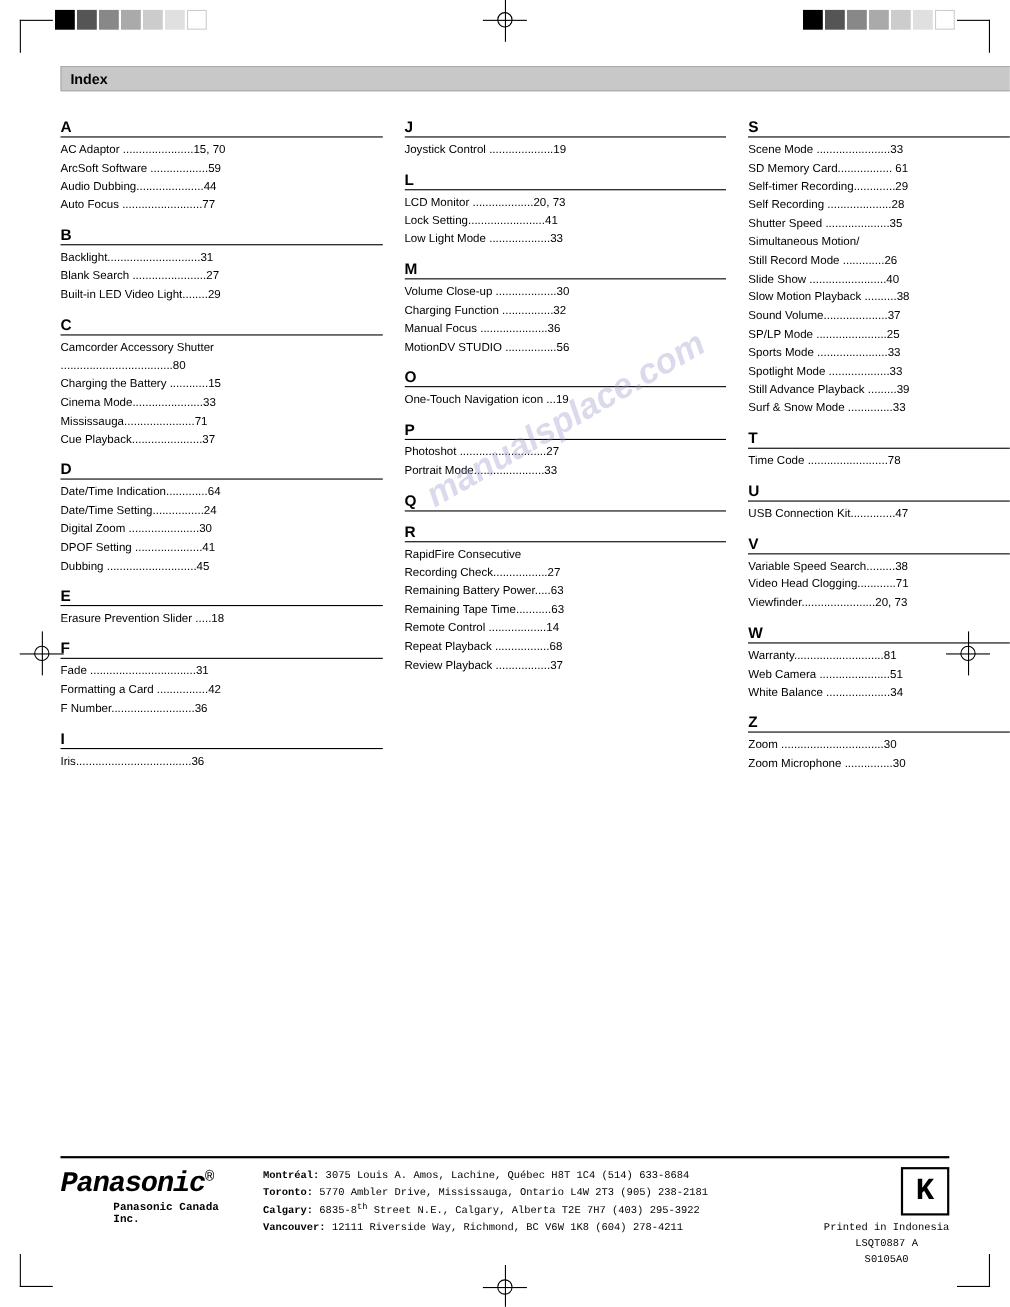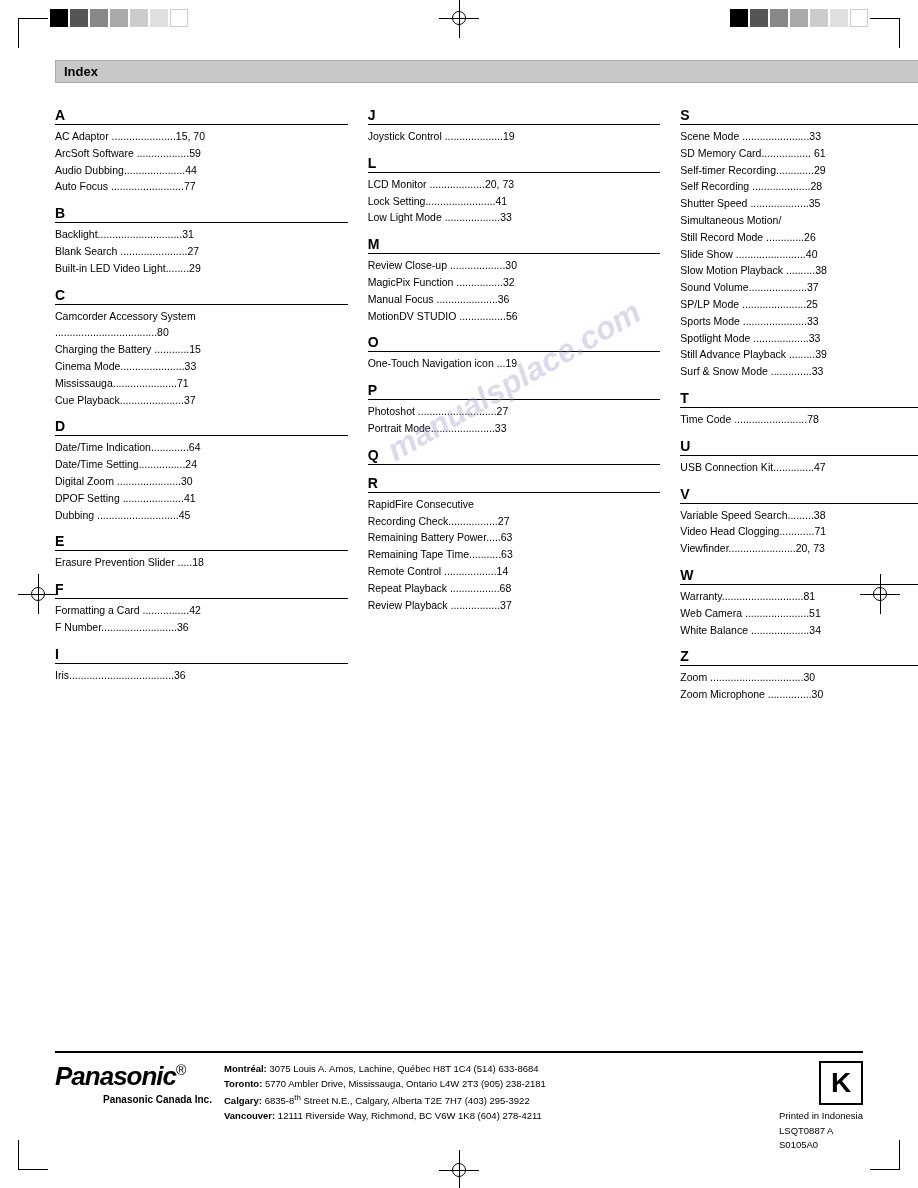--- a/index.html
+++ b/index.html
@@ -140,22 +140,23 @@
 
     
     .footer {
       position: absolute;
       bottom: 36px;
       left: 55px;
       right: 55px;
       border-top: 2px solid #000;
       padding-top: 8px;
       display: flex;
-      gap: 9px;
+      gap: 24px;
       align-items: flex-start;
+      font-family: Liberation Mono, monospace;
     }
 
     .footer-logo {
       flex-shrink: 0;
       width: 160px;
     }
 
     .panasonic-logo {
       font-size: 26px;
       font-weight: 900;
@@ -211,21 +212,21 @@
       align-items: center;
       justify-content: center;
       font-size: 28px;
       font-weight: bold;
       margin-bottom: 4px;
     }
 
     .footer-print {
       font-size: 9.5px;
       line-height: 1.5;
-      text-align: left;
+      text-align: center;
     }
   </style>
 </head>
 <body>
 
 <div class="corner-mark tl"></div>
 <div class="corner-mark tr"></div>
 <div class="corner-mark bl"></div>
 <div class="corner-mark br"></div>
 
@@ -272,50 +273,51 @@
         <div class="section-header">A</div>
         <div class="index-item">AC Adaptor ......................15, 70</div>
         <div class="index-item">ArcSoft Software ..................59</div>
         <div class="index-item">Audio Dubbing.....................44</div>
         <div class="index-item">Auto Focus .........................77</div>
         <div class="section-header">B</div>
         <div class="index-item">Backlight.............................31</div>
         <div class="index-item">Blank Search .......................27</div>
         <div class="index-item">Built-in LED Video Light........29</div>
         <div class="section-header">C</div>
-        <div class="index-item">Camcorder Accessory System</div>
+        <div class="index-item">Camcorder Accessory Shutter</div>
         <div class="index-item">...................................80</div>
         <div class="index-item">Charging the Battery ............15</div>
         <div class="index-item">Cinema Mode......................33</div>
         <div class="index-item">Mississauga......................71</div>
         <div class="index-item">Cue Playback......................37</div>
         <div class="section-header">D</div>
         <div class="index-item">Date/Time Indication.............64</div>
         <div class="index-item">Date/Time Setting................24</div>
         <div class="index-item">Digital Zoom ......................30</div>
         <div class="index-item">DPOF Setting .....................41</div>
         <div class="index-item">Dubbing ............................45</div>
         <div class="section-header">E</div>
         <div class="index-item">Erasure Prevention Slider .....18</div>
         <div class="section-header">F</div>
+        <div class="index-item">Fade .................................31</div>
         <div class="index-item">Formatting a Card ................42</div>
         <div class="index-item">F Number..........................36</div>
         <div class="section-header">I</div>
         <div class="index-item">Iris....................................36</div>
       </div>
       <div class="col">
         <div class="section-header">J</div>
         <div class="index-item">Joystick Control ....................19</div>
         <div class="section-header">L</div>
         <div class="index-item">LCD Monitor ...................20, 73</div>
         <div class="index-item">Lock Setting........................41</div>
         <div class="index-item">Low Light Mode ...................33</div>
         <div class="section-header">M</div>
-        <div class="index-item">Review Close-up ...................30</div>
-        <div class="index-item">MagicPix Function ................32</div>
+        <div class="index-item">Volume Close-up ...................30</div>
+        <div class="index-item">Charging Function ................32</div>
         <div class="index-item">Manual Focus .....................36</div>
         <div class="index-item">MotionDV STUDIO ................56</div>
         <div class="section-header">O</div>
         <div class="index-item">One-Touch Navigation icon ...19</div>
         <div class="section-header">P</div>
         <div class="index-item">Photoshot ...........................27</div>
         <div class="index-item">Portrait Mode......................33</div>
         <div class="section-header">Q</div>
         <div class="section-header">R</div>
         <div class="index-item">RapidFire Consecutive</div>

